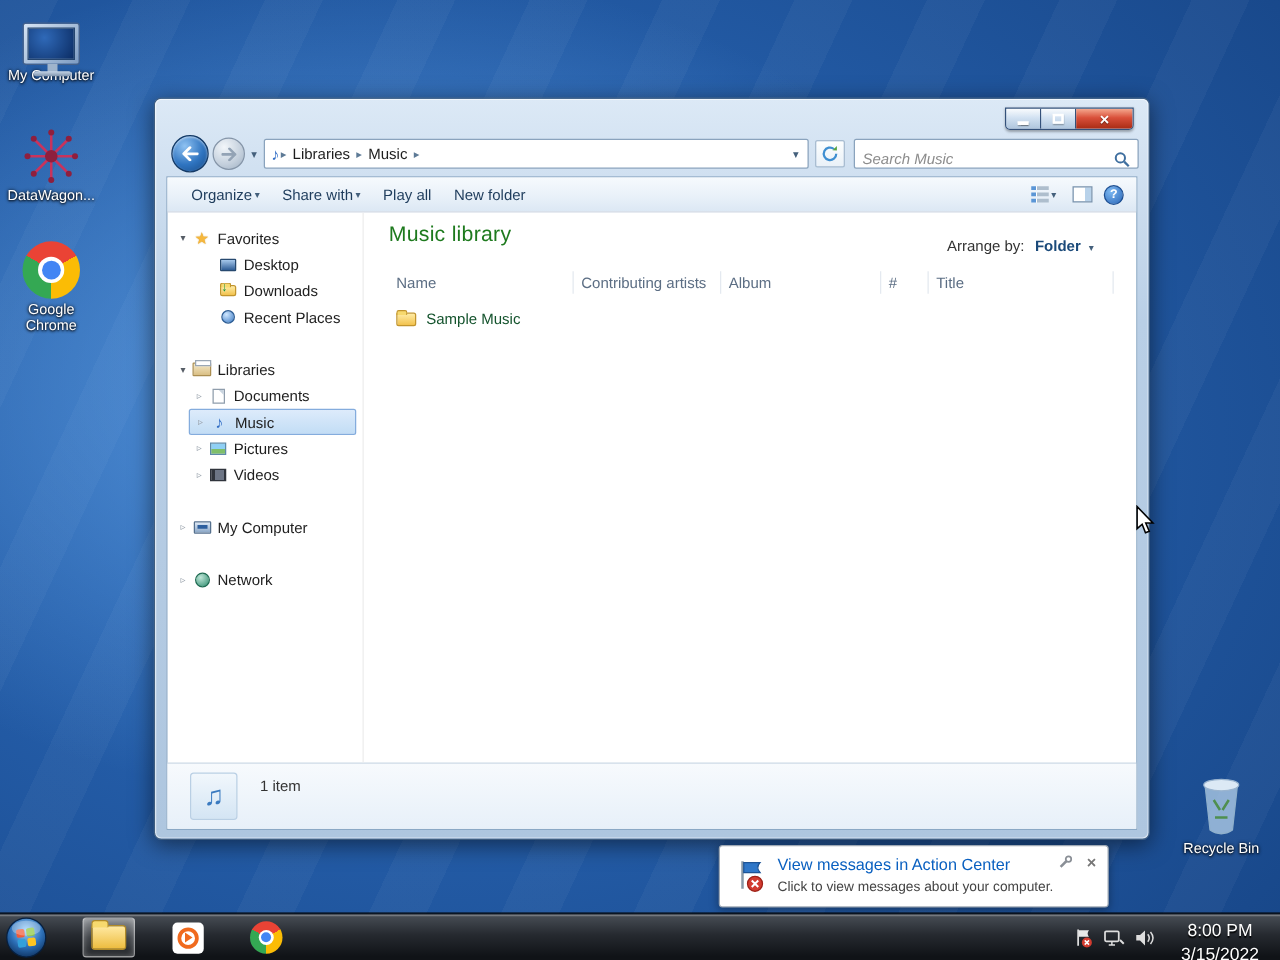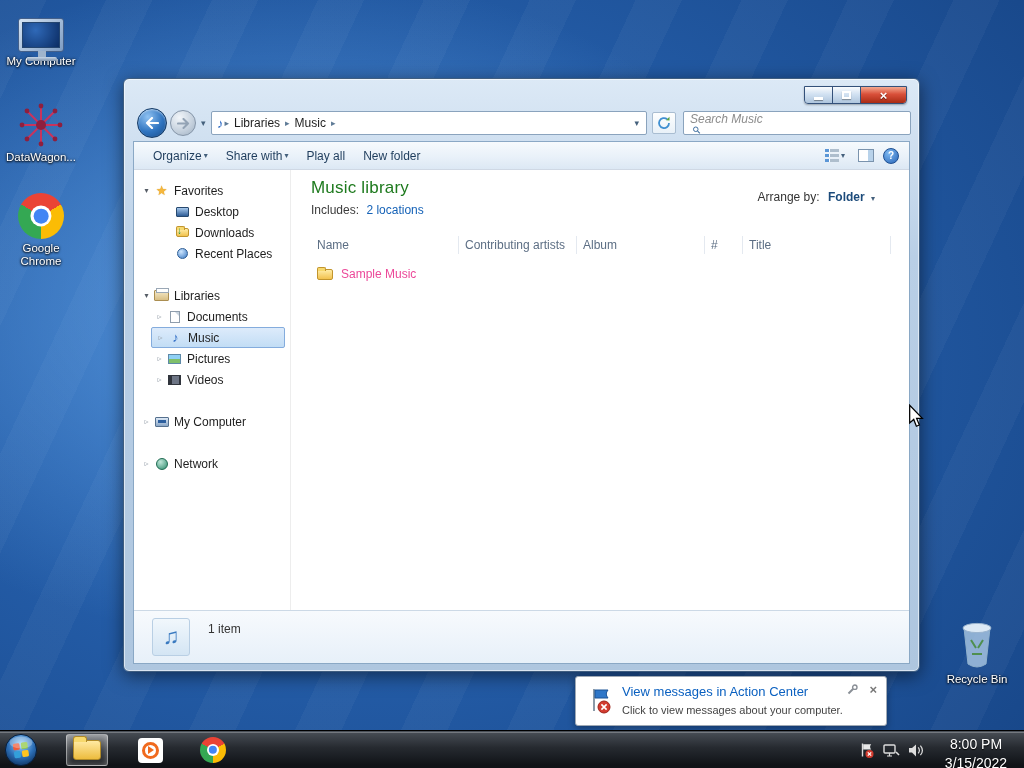--- a/index.html
+++ b/index.html
@@ -43,21 +43,21 @@
   .navbtn { position:absolute; border-radius:50%; display:flex; align-items:center; justify-content:center; }
   .back { left:4px; top:2px; width:30px; height:30px; background:radial-gradient(circle at 35% 28%, #8fc2f2, #2f74c0 55%, #174a86); border:1px solid #143a66; box-shadow:inset 0 1px 2px rgba(255,255,255,.6); }
   .fwd { left:37px; top:4px; width:26px; height:26px; background:radial-gradient(circle at 35% 28%, #f2f6fa, #c3cfdc 60%, #9fb0c2); border:1px solid #8595a8; }
   .nav-caret { position:absolute; left:68px; top:12px; font-size:9px; color:#44607c; }
   .addressbar { position:absolute; left:78px; top:5px; width:436px; height:24px; background:#fff; border:1px solid #8aa3bd; border-radius:2px; display:flex; align-items:center; padding:0 5px; }
   .crumb { padding:0 4px; color:#1e1e1e; }
   .crumb-sep { color:#5d7globals; color:#5d7a96; font-size:9px; padding:0 1px; }
   .addr-caret { margin-left:auto; font-size:9px; color:#44607c; padding-right:2px; }
   .addr-note { color:#2e6bc4; font-size:13px; line-height:1; }
   .refreshbtn { position:absolute; left:519px; top:6px; width:24px; height:22px; display:flex; align-items:center; justify-content:center; border-radius:2px; background:linear-gradient(#fdfefe,#e9f1f8); border:1px solid #a9bdd1; }
-  .searchbox { position:absolute; left:550px; top:5px; width:228px; height:24px; background:#fff; border:1px solid #8aa3bd; border-radius:2px; display:flex; align-items:flex-start; padding:0 6px;flex-direction:column; }
+  .searchbox { position:absolute; left:550px; top:5px; width:228px; height:24px; background:#fff; border:1px solid #8aa3bd; border-radius:2px; display:flex; align-items:flex-end; padding:0 6px; }
   .searchbox input { flex:1; border:none; outline:none; background:transparent; font-size:12px; font-family:inherit; color:#222; }
   .searchbox input::placeholder { font-style:italic; color:#8c8c8c; }
 
   .client { position:absolute; left:9px; right:9px; top:62px; bottom:7px; background:#fff; border:1px solid #8aa8c5; display:flex; flex-direction:column; }
   .cmdbar { height:28px; background:linear-gradient(#f6fafd,#e9f1f9 55%,#dce8f4); border-bottom:1px solid #cfd8e4; display:flex; align-items:center; padding:0 10px; color:#1e3c5c; }
   .cmd-item { padding:4px 9px; display:flex; align-items:center; gap:2px; }
   .cmd-caret { font-size:8px; color:#44607c; }
   .cmd-right { margin-left:auto; display:flex; align-items:center; gap:9px; }
   .views-rows { display:flex; flex-direction:column; gap:2px; }
   .views-rows i { display:block; width:14px; height:3px; background:linear-gradient(90deg,#5b96d6 0 4px,#fff 4px 5px,#aebecd 5px 14px); }
@@ -97,21 +97,21 @@
   .main { flex:1; position:relative; padding:8px 0 0 20px; border-left:1px solid #ededed; }
   .lib-title { font-size:17px; color:#1e7a1e; letter-spacing:.2px; }
   .includes { margin-top:5px; color:#3c3c3c; }
   .includes a { color:#1562b7; text-decoration:none; margin-left:4px; }
   .arrange { position:absolute; right:34px; top:20px; color:#333; }
   .arrange b { color:#1b4a7a; margin-left:5px; }
   .arrange .cmd-caret { margin-left:3px; }
   .columns { display:flex; margin-top:17px; height:22px; align-items:center; color:#5c6e84; }
   .colh { padding-left:6px; border-right:1px solid #e4e9f0; height:18px; line-height:18px; white-space:nowrap; overflow:hidden; }
   .c0{width:148px;} .c1{width:118px;} .c2{width:128px;} .c3{width:38px;} .c4{width:148px;}
-  .item-row { display:flex; align-items:center; margin-top:7px; height:22px; color:#ec4899; width:280px; }
+  .item-row { display:flex; align-items:center; margin-top:7px; height:22px; color:#14532d; width:280px; }
   .item-row .folder { margin:0 8px 0 6px; }
 
   .details { height:53px; border-top:1px solid #ccd9e6; background:linear-gradient(#f7fafd,#e7f0f9); display:flex; align-items:center; padding-left:18px; }
   .note-tile { width:38px; height:38px; background:linear-gradient(#f1f7fc,#d4e5f4); border:1px solid #b9cfe4; border-radius:3px; display:flex; align-items:center; justify-content:center; }
   .note-tile span { color:#3a7ac0; font-size:22px; line-height:1; }
   .details .count { margin-left:18px; color:#333; align-self:flex-start; margin-top:11px;text-align:center; }
 
   
   .notif { position:absolute; left:575px; top:676px; width:312px; height:50px; background:#fff; border:1px solid #9fa9b5; border-radius:3px; box-shadow:0 2px 7px rgba(0,0,0,.35); }
   .notif-title { position:absolute; left:46px; top:7px; font-size:13px; color:#0a60c0; white-space:nowrap; }
@@ -351,24 +351,20 @@
             <span class="exp hollow">▹</span>
             <span class="ic">
                 <span class="mi-net"></span>
               </span>
             <span class="lbl">Network</span>
           </div>
         </div>
 
         <div class="main">
           <div class="lib-title">Music library</div>
-          <div class="includes">
-            <span>Includes:</span>
-            <a href="#">2 locations</a>
-          </div>
           <div class="arrange">
             <span>Arrange by:</span>
             <b>Folder</b>
             <span class="cmd-caret">▾</span>
           </div>
 
           <div class="columns">
             <div class="colh c0">Name</div>
             <div class="colh c1">Contributing artists</div>
             <div class="colh c2">Album</div>

